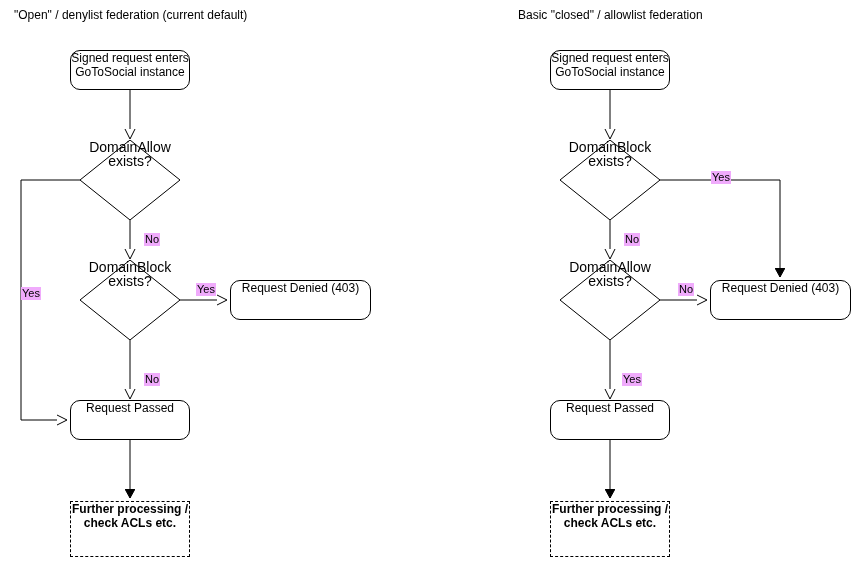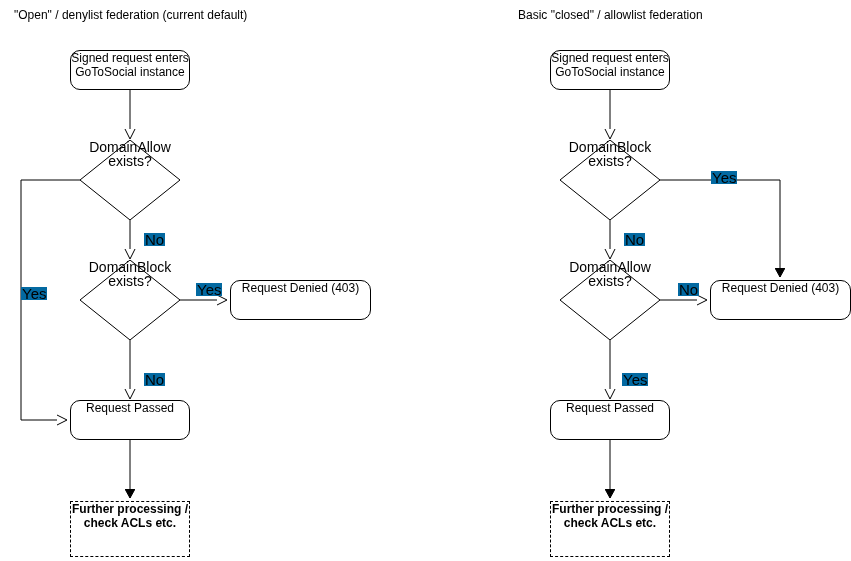--- a/index.html
+++ b/index.html
@@ -67,24 +67,24 @@
   }
   .col-title {
     position: absolute;
     font-size: 12px;
     line-height: 14px;
     color: #000000;
     white-space: nowrap;
   }
   .edge-label {
     position: absolute;
-    font-size: 15px;
+    font-size: 11px;
     line-height: 13px;
     color: #000000;
-    background: #0369a1;
+    background: #f0abfc;
     padding: 0 1px;
     white-space: nowrap;
   }
 </style>
 </head>
 <body>
 
 <div id="canvas">
 
   <svg class="edge-layer" viewBox="0 0 851 561" width="851" height="561">

